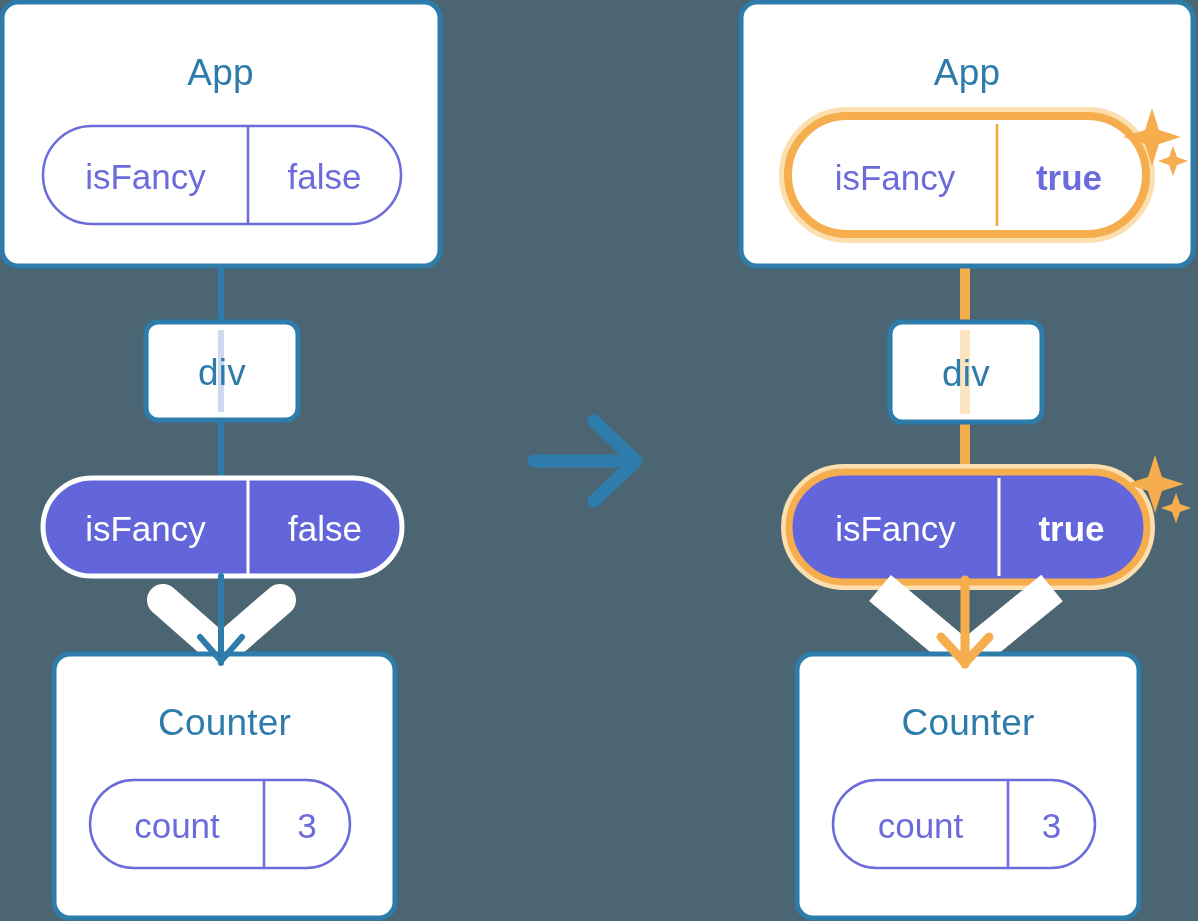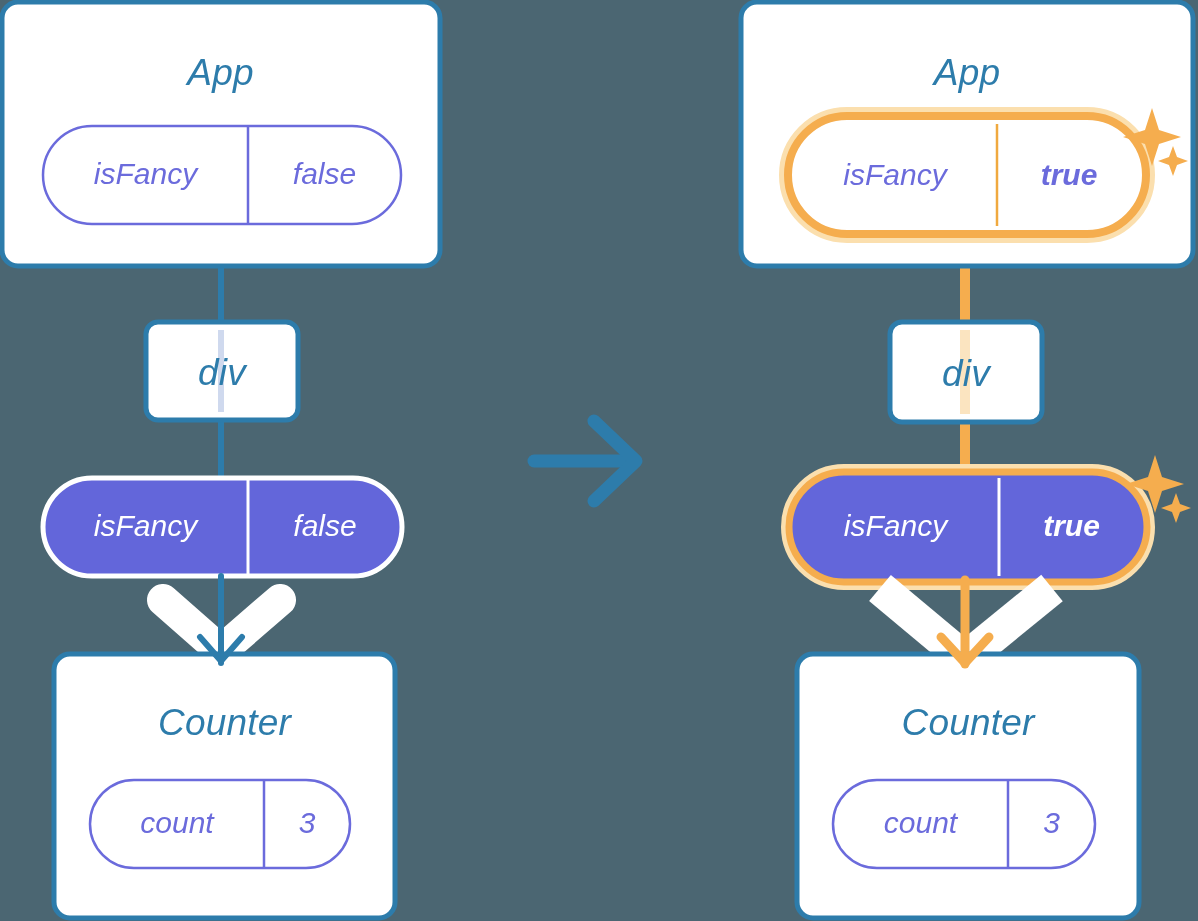--- a/index.html
+++ b/index.html
@@ -2,35 +2,35 @@
 <html><head>
 <meta charset="utf-8">
 <style>
   html,body{margin:0;padding:0;}
   body{
     width:1198px;height:921px;
     background:#4b6672;
     font-family:"Liberation Sans", sans-serif;
     overflow:hidden;
   }
-  #stage{position:relative;width:1198px;height:693px;font-style:italic;}
+  #stage{position:relative;width:1198px;height:693px;}
   #stage svg.layer{position:absolute;left:0;top:0;width:1198px;height:921px;overflow:visible;}
 
   .lbl{
     position:absolute;
     font-family:"Liberation Sans", sans-serif;
     white-space:nowrap;
     pointer-events:none;
     -webkit-font-smoothing:antialiased;
   }
   .comp-title{
     font-size:37px;color:#2d7cab;letter-spacing:.2px;
     text-align:center;
   }
-  .pill-text{font-size:30px;}
+  .pill-text{font-size:35px;}
   .pill-text.outline{color:#6b6bdc;}
   .pill-text.solid{color:#ffffff;}
   .pill-text.bold{font-weight:bold;}
 </style>
 </head>
 <body>
 
 <div id="stage">
 
   <svg class="layer">

